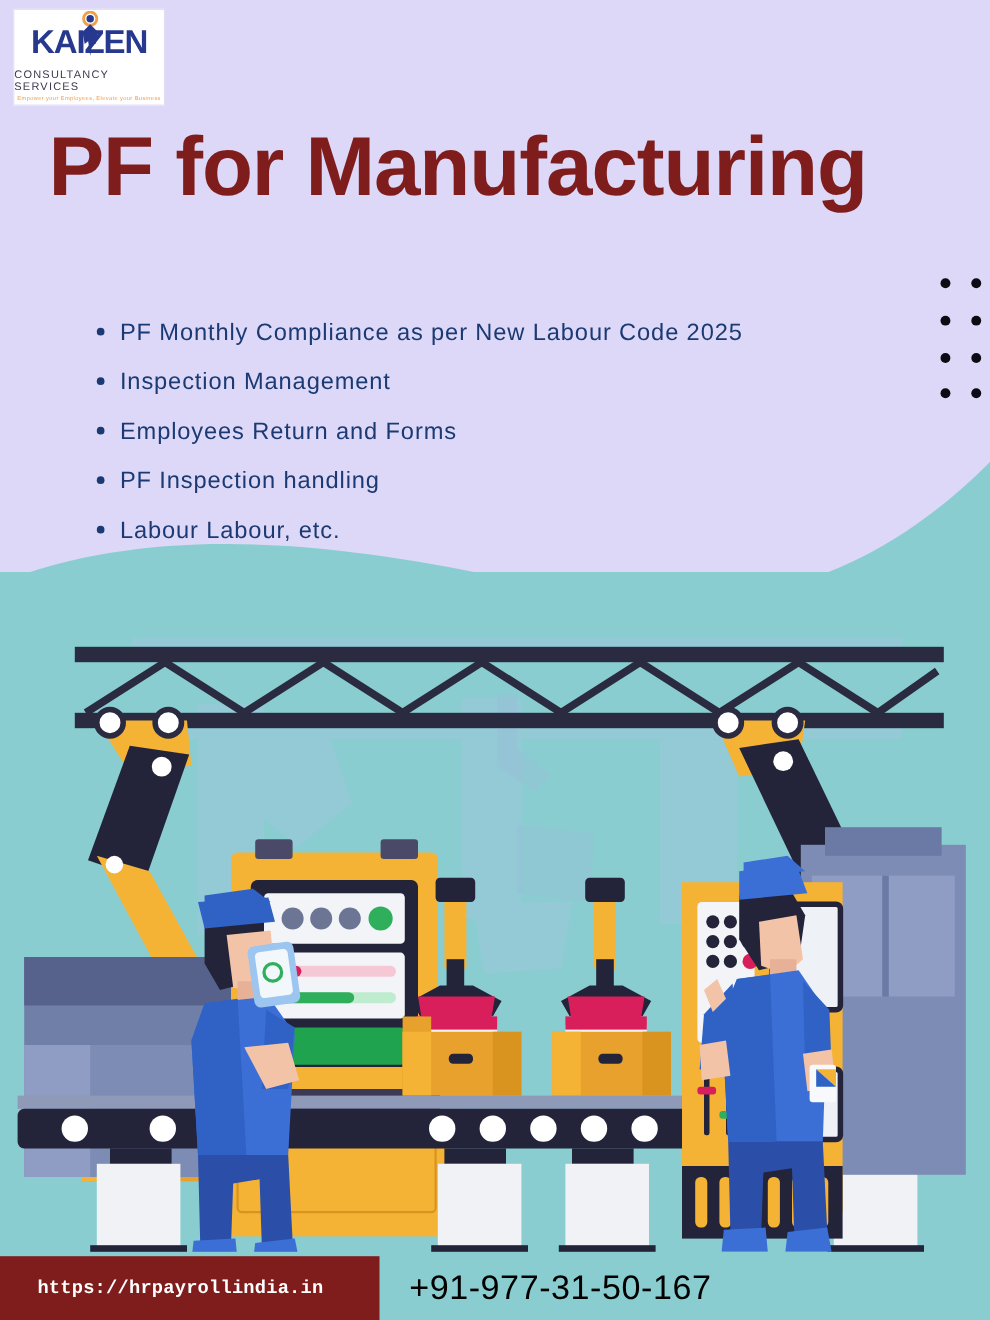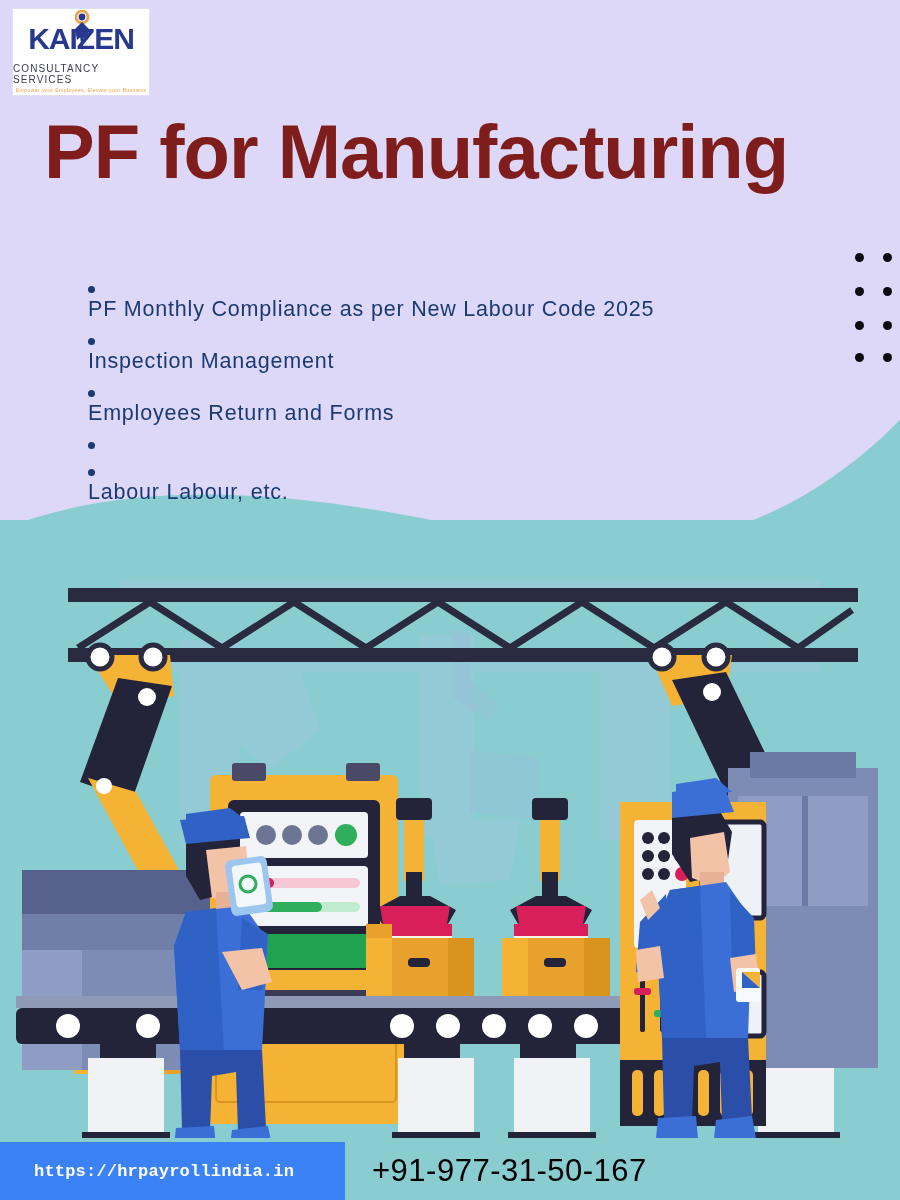--- a/index.html
+++ b/index.html
@@ -47,41 +47,41 @@
     position:absolute;left:120px;top:200px;width:760px;
     font-size:50px;line-height:56px;font-weight:bold;color:#2E55AC;
     letter-spacing:-0.5px;font-family:"Liberation Sans", sans-serif;
   }
 
   
   .bullets{position:absolute;left:88px;top:290px;width:760px;}
   .bullet{
     display:flex;align-items:baseline;margin-bottom:20px;
     color:#1B3A73;font-size:21.5px;letter-spacing:.8px;
-    font-family:"Liberation Sans", sans-serif;font-weight:400;flex-direction:column;
+    font-family:"Liberation Sans", sans-serif;font-weight:400;
   }
   .bullet .dot{
     width:7px;height:7px;border-radius:50%;background:#1B3A73;
     margin-right:14px;flex:0 0 auto;position:relative;top:-4px;
   }
 
   
   .dot-grid{position:absolute;left:855px;top:253px;width:46px;height:112px;}
   .dot-grid i{
     position:absolute;width:9px;height:9px;border-radius:50%;background:#0B0B14;
   }
 
   
   .illus{position:absolute;left:0;top:520px;width:900px;height:630px;}
   .illus svg{display:block;width:900px;height:630px;}
 
   
   .footer-bar{
     position:absolute;left:0;top:1142px;width:345px;height:58px;
-    background:#3b82f6;display:flex;align-items:center;
+    background:#7f1d1d;display:flex;align-items:center;
   }
   .footer-url{
     color:#FFFFFF;font-size:17px;font-weight:bold;margin-left:34px;
     letter-spacing:.2px;font-family:"Liberation Mono", monospace;
   }
   .footer-phone{
     position:absolute;left:372px;top:1142px;height:58px;
     display:flex;align-items:center;
     color:#000000;font-size:31px;letter-spacing:.5px;
     font-family:"Liberation Sans", sans-serif;
@@ -122,20 +122,21 @@
     <div class="bullet">
       <span class="dot"></span>
       <span>Inspection Management</span>
     </div>
     <div class="bullet">
       <span class="dot"></span>
       <span>Employees Return and Forms</span>
     </div>
     <div class="bullet">
       <span class="dot"></span>
+      <span>PF Inspection handling</span>
     </div>
     <div class="bullet">
       <span class="dot"></span>
       <span>Labour Labour, etc.</span>
     </div>
   </div>
 
   <div class="dot-grid">
     <i style="left:0px;top:0px"></i>
       <i style="left:28px;top:0px"></i>

